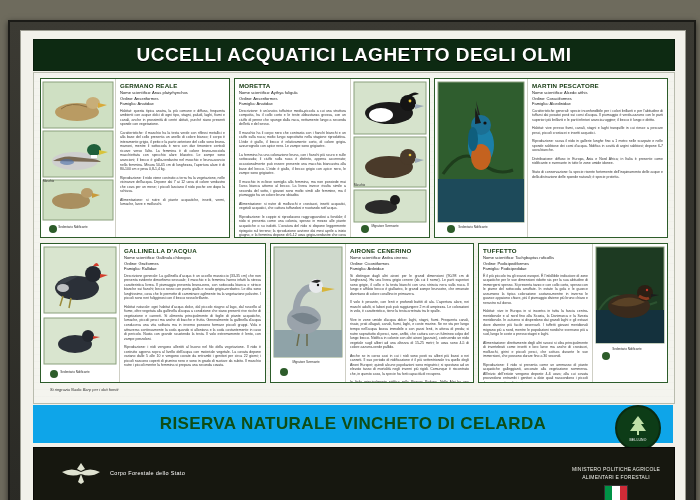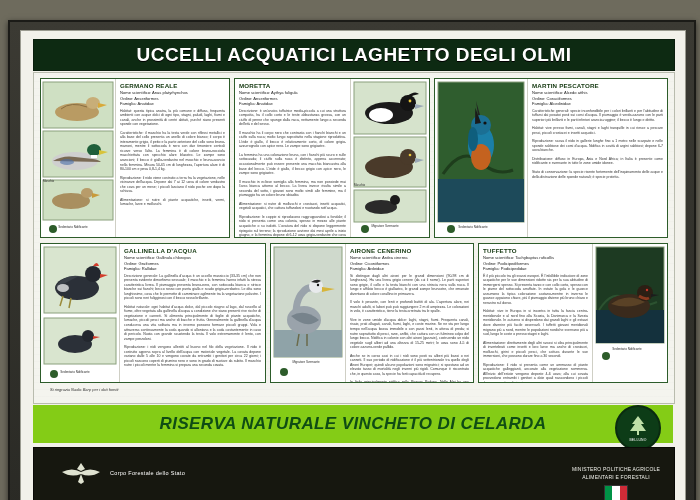--- a/index.html
+++ b/index.html
@@ -67,22 +67,21 @@
     font-size:3.5px;color:#333;line-height:1.3;padding:2px 4px;
     text-align:justify;
   }
   .fig-label{
     position:absolute;font-size:3px;color:#2b2b2b;text-align:center;
   }
   
   .banner{
     position:absolute;left:12px;top:374px;width:640px;height:38px;
     display:flex;align-items:center;justify-content:center;
-    background:#84cc16;
-    font-style:italic;
+    background:#0ea5e9;
   }
   .banner .t{
     color:#0f4d14;font-weight:bold;font-size:17px;letter-spacing:.4px;
   }
   
   .footer{
     position:absolute;left:12px;top:416px;width:640px;height:62px;
     background:#16170f;
     border:1px solid #0a0a06;
   }

